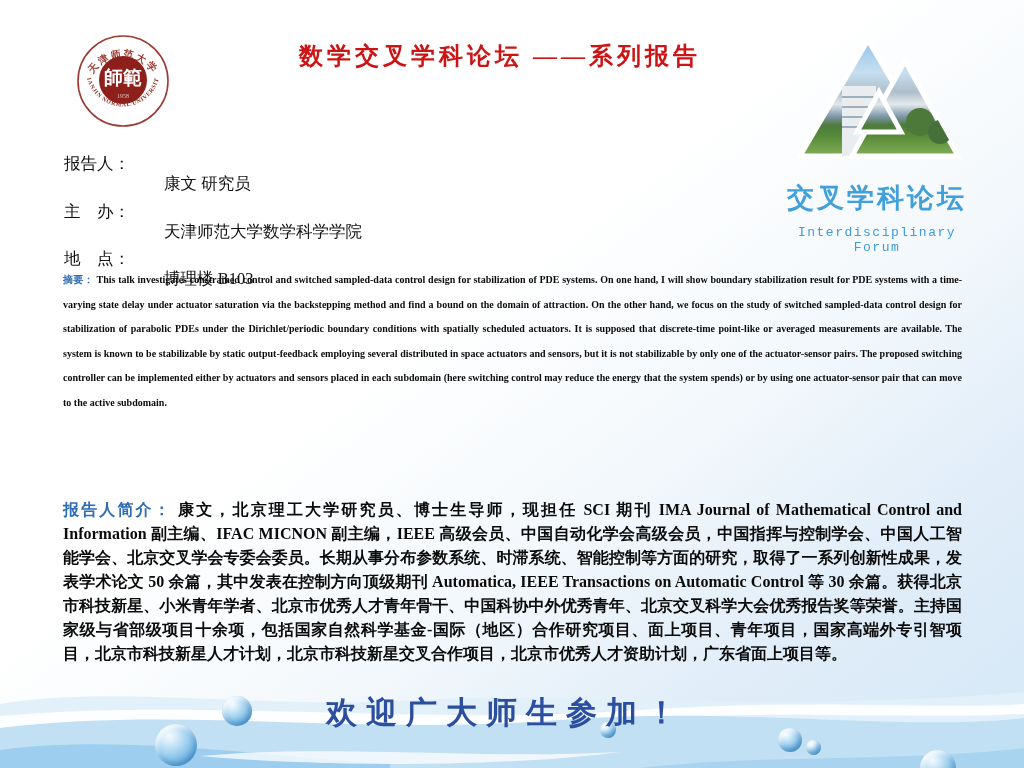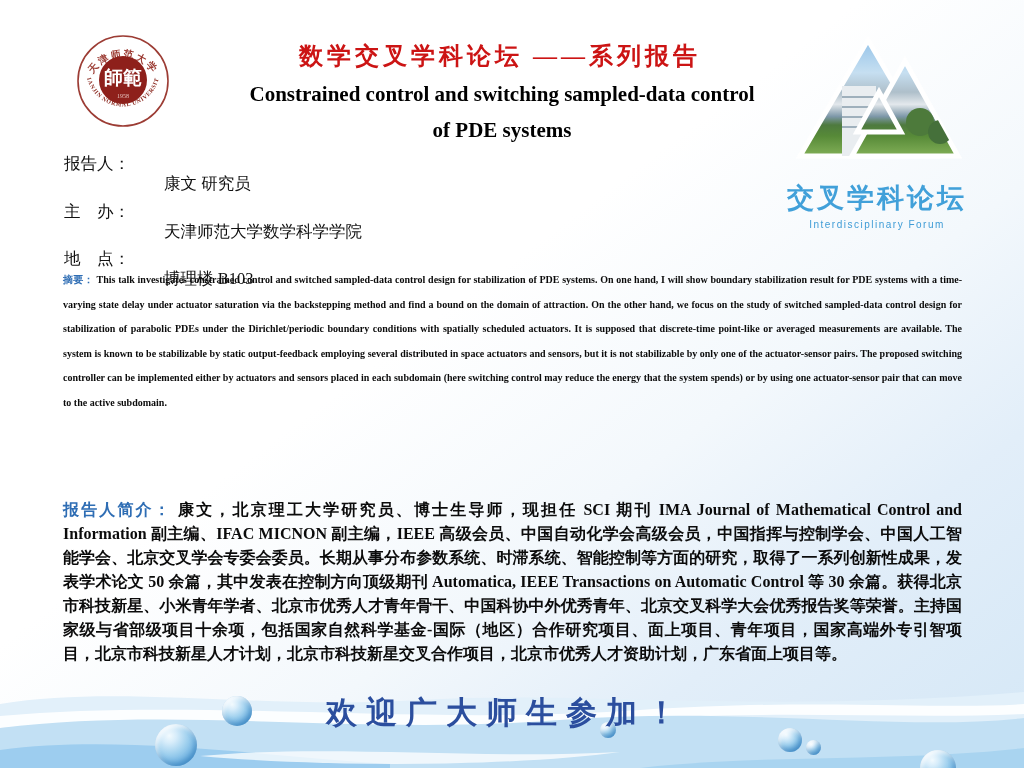--- a/index.html
+++ b/index.html
@@ -13,21 +13,21 @@
     position:absolute;top:40px;left:0;right:24px;text-align:center;
     color:#cc1414;font-weight:bold;font-size:24px;letter-spacing:4px;
   }
   .title-en{
     position:absolute;top:76px;left:170px;right:190px;text-align:center;
     color:#000;font-weight:bold;font-size:21px;line-height:36px;
   }
   .seal{position:absolute;left:76px;top:34px;width:94px;height:94px;}
   .tri-logo{position:absolute;left:782px;top:26px;width:190px;text-align:center;}
   .tri-logo .cn{color:#41a0d9;font-size:27px;letter-spacing:3px;font-weight:bold;margin-top:2px;font-family:Liberation Mono, monospace;}
-  .tri-logo .en{color:#3f9cd6;font-size:10px;letter-spacing:1.5px;margin-top:3px;font-family:Liberation Sans, sans-serif;}
+  .tri-logo .en{color:#3f9cd6;font-size:13px;letter-spacing:1.5px;margin-top:9px;font-family:Liberation Mono, monospace;}
   
   .info{position:absolute;left:64px;top:150px;font-size:16.5px;font-weight:normal;color:#111;}
   .info .row{display:flex;line-height:27.5px;}
   .info .label{width:78px;}
   .info .value{margin-left:22px;margin-top:20px;}
   
   .para{
     position:absolute;left:63px;right:62px;text-align:justify;
     font-weight:bold;color:#0b0b0b;
   }
@@ -63,24 +63,20 @@
     <circle cx="47" cy="46" r="24" fill="#8e201b"></circle>
     <text x="47" y="50" font-size="19" fill="#ffffff" font-weight="bold" text-anchor="middle">師範</text>
     <text x="47" y="64" font-size="6" fill="#e6c4bf" text-anchor="middle">1958</text>
     <text font-size="6" fill="#8c2b22" font-weight="bold" letter-spacing="0.6">
       <textPath href="#arcBot" startOffset="50%" text-anchor="middle">TIANJIN NORMAL UNIVERSITY</textPath>
     </text>
   </svg>
 
   <div class="forum-title">数学交叉学科论坛 ——系列报告</div>
 
-  <div class="title-en">
-    <div>Constrained control and switching sampled-data control</div>
-    <div>of PDE systems</div>
-  </div>
 
   <div class="tri-logo">
     <svg width="178" height="148" viewBox="0 0 178 148">
       <defs>
         <linearGradient id="photo" gradientUnits="userSpaceOnUse" x1="0" y1="10" x2="0" y2="132">
           <stop offset="0" stop-color="#8fc0e8"></stop>
           <stop offset="0.30" stop-color="#c6dff1"></stop>
           <stop offset="0.46" stop-color="#aebfca"></stop>
           <stop offset="0.56" stop-color="#e3e8ec"></stop>
           <stop offset="0.66" stop-color="#7d97a8"></stop>

